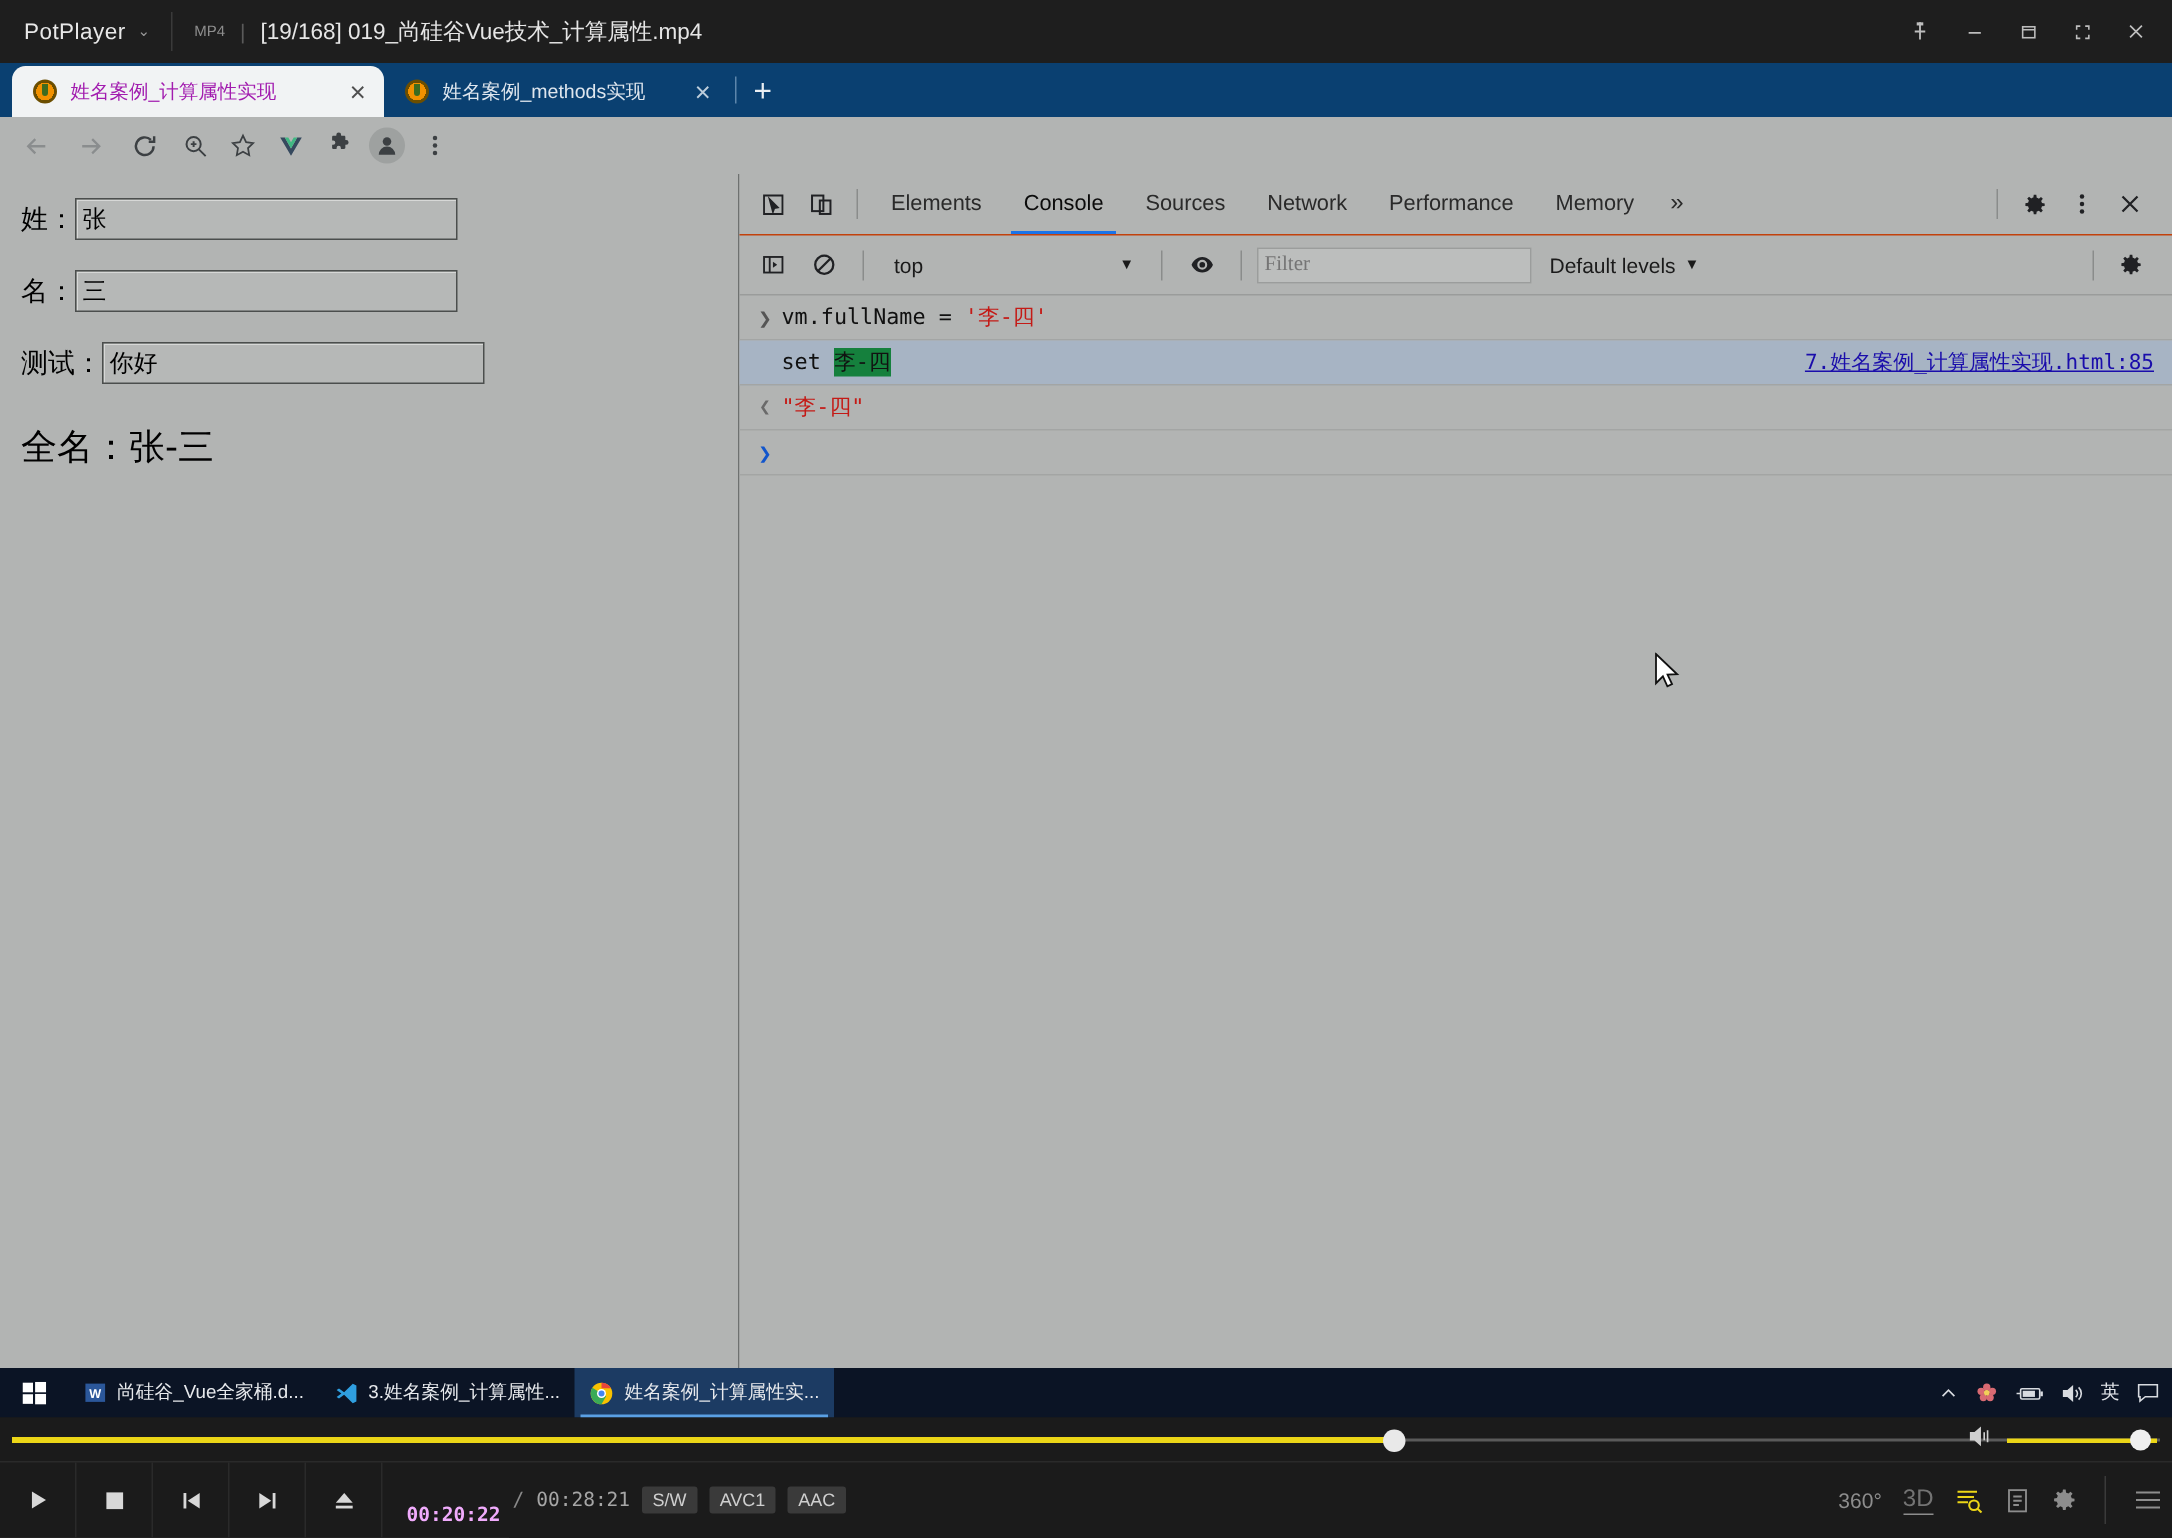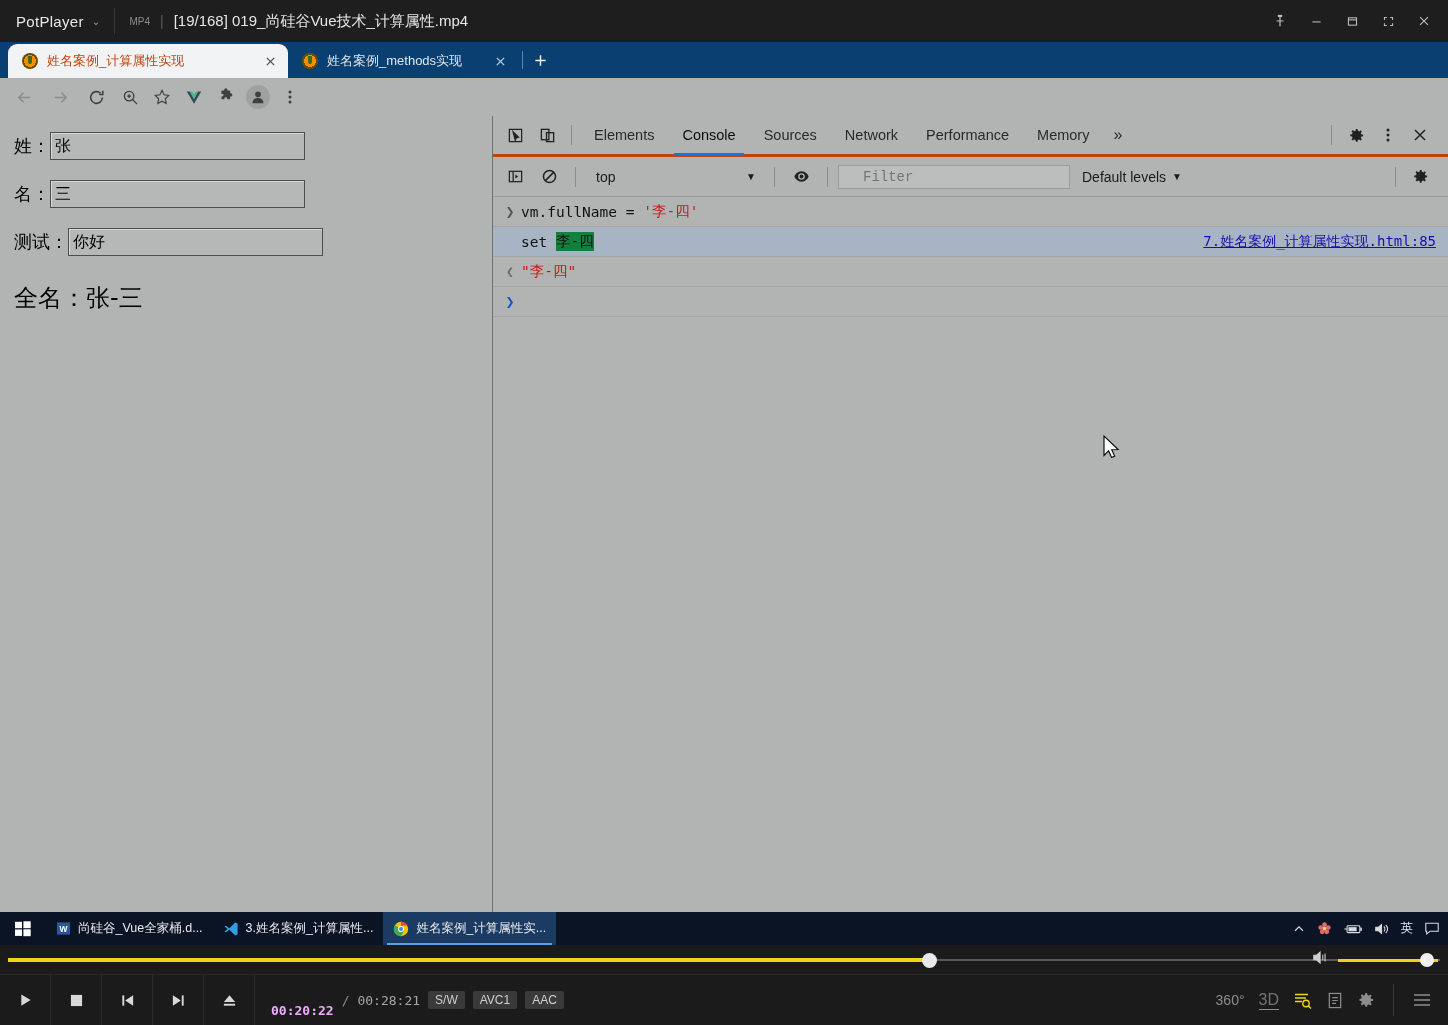--- a/index.html
+++ b/index.html
@@ -38,21 +38,21 @@
     background: #b2b4b3; overflow: hidden;
   }
   .tabstrip {
     height: 36px; background: #0a4071; position: relative; display: flex; align-items: flex-end;
   }
   .tab {
     height: 34px; display: flex; align-items: center; gap: 9px;
     padding: 0 10px 0 14px; border-radius: 9px 9px 0 0; position: relative;
     font-size: 13px; margin-top: 2px;
   }
-  .tab.active { background: #f1f3f4; color: #c2410c; width: 280px; margin-left: 8px; }
+  .tab.active { background: #f1f3f4; color: #a21caf; width: 248px; margin-left: 8px; }
   .tab.inactive { color: #dfe6ee; width: 230px; }
   .tab-title { flex: 1; white-space: nowrap; overflow: hidden; text-overflow: ellipsis; }
   .tab-fav {
     width: 16px; height: 16px; border-radius: 50%;
     background: radial-gradient(circle at 50% 50%, #ffffff 0 18%, #f29100 19% 52%, #6c4e00 53% 100%);
     display: inline-block; position: relative; flex: none;
   }
   .tab-fav::after {
     content: ""; position: absolute; left: 6px; top: 3px; width: 4px; height: 8px;
     background: #3d6b1f; border-radius: 0 0 2px 2px;
@@ -88,21 +88,21 @@
     padding: 1px 4px; color: #000; outline: none;
     box-shadow: inset 1px 1px 0 rgba(255,255,255,.45);
     font-family: "DejaVu Sans", sans-serif;
   }
   .finput.w1 { width: 255px; }
   .fullname { font-size: 24px; color: #000; margin-top: 26px; font-family: "DejaVu Sans", sans-serif; }
 
   .devtools { flex: 1; background: #b2b4b3; display: flex; flex-direction: column; }
   .dt-tabbar {
     height: 41px; display: flex; align-items: center; padding: 0 6px;
-    border-bottom: 3px solid #c2410c; position: relative;
+    border-bottom: 1px solid #c2410c; position: relative;
   }
   .dt-icon-btn { width: 32px; height: 32px; display: flex; align-items: center; justify-content: center; color: #202124; }
   .dt-vsep { width: 1px; height: 20px; background: #8a8c8b; margin: 0 8px; }
   .dt-tab {
     height: 40px; display: flex; align-items: center; padding: 0 14px;
     font-size: 14.5px; color: #2a2a2a; position: relative;
   }
   .dt-tab.active { color: #0b0b0b; }
   .dt-tab.active::after {
     content: ""; position: absolute; left: 6px; right: 6px; bottom: 0; height: 2.5px; background: #1a73e8;
@@ -112,23 +112,23 @@
 
   .dt-filterbar {
     height: 40px; display: flex; align-items: center; padding: 0 6px; gap: 2px;
     border-bottom: 1px solid #9a9c9b;
   }
   .ctx-select {
     width: 178px; height: 24px; display: flex; align-items: center; justify-content: space-between;
     font-size: 14px; color: #1a1a1a; padding: 0 8px 0 10px;
   }
   .filter-input {
-    width: 232px; height: 24px; background: #bcbebd; border: 1px solid #9b9d9c;
-    font-size: 14px; color: #5d5f5e; padding: 0 24px; outline: none;
-    font-family: Liberation Mono, monospace;
+    width: 183px; height: 24px; background: #bcbebd; border: 1px solid #9b9d9c;
+    font-size: 14px; color: #5d5f5e; padding: 0 4px; outline: none;
+    font-family: Liberation Serif, serif;
   }
   .levels {
     display: flex; align-items: center; gap: 6px; font-size: 14px; color: #1a1a1a; padding: 0 10px;
   }
 
   .console-body { flex: 1; position: relative; font-family: "DejaVu Sans Mono", monospace; font-size: 14.5px; }
   .c-row {
     min-height: 30px; display: flex; align-items: center; padding: 2px 8px 2px 6px;
     border-bottom: 1px solid #a3a5a4; position: relative;
   }
@@ -179,21 +179,21 @@
   .ctrl-row { position: absolute; left: 0; top: 29px; width: 1448px; height: 51px; display: flex; align-items: center; border-top: 1px solid #2a2a2a; }
   .ctrl-btn {
     width: 51px; height: 51px; display: flex; align-items: center; justify-content: center;
     border-right: 1px solid #2a2a2a; color: #d8d8d8;
   }
   .time-area { display: flex; align-items: center; gap: 8px; padding-left: 16px; font-size: 13px; font-family: "DejaVu Sans Mono", monospace; }
   .t-cur { color: #f0abfc; font-weight: bold; margin-top: 20px; }
   .t-sep { color: #8a8a8a; }
   .t-tot { color: #a6a6a6; }
   .chip { background: #3a3a3a; color: #cfcfcf; font-size: 12px; padding: 2px 7px; border-radius: 2px; font-family: "Liberation Sans", sans-serif; }
-  .right-ctrls { margin-left: auto; display: flex; align-items: center; gap: 14px; padding-right: 10px; color: #8d8d8d; }
+  .right-ctrls { margin-left: auto; display: flex; align-items: center; gap: 14px; padding-right: 0; color: #8d8d8d; }
   .rc-360 { font-size: 14px; color: #8d8d8d; position: relative; }
   .rc-3d { font-size: 16px; color: #737373; border-bottom: 1.5px solid #8d8d8d; }
   .rc-divider { width: 1px; height: 32px; background: #3a3a3a; margin: 0 4px; }
 </style>
 </head>
 <body>
 
 <div id="root">
 
   <div class="pot-titlebar">

